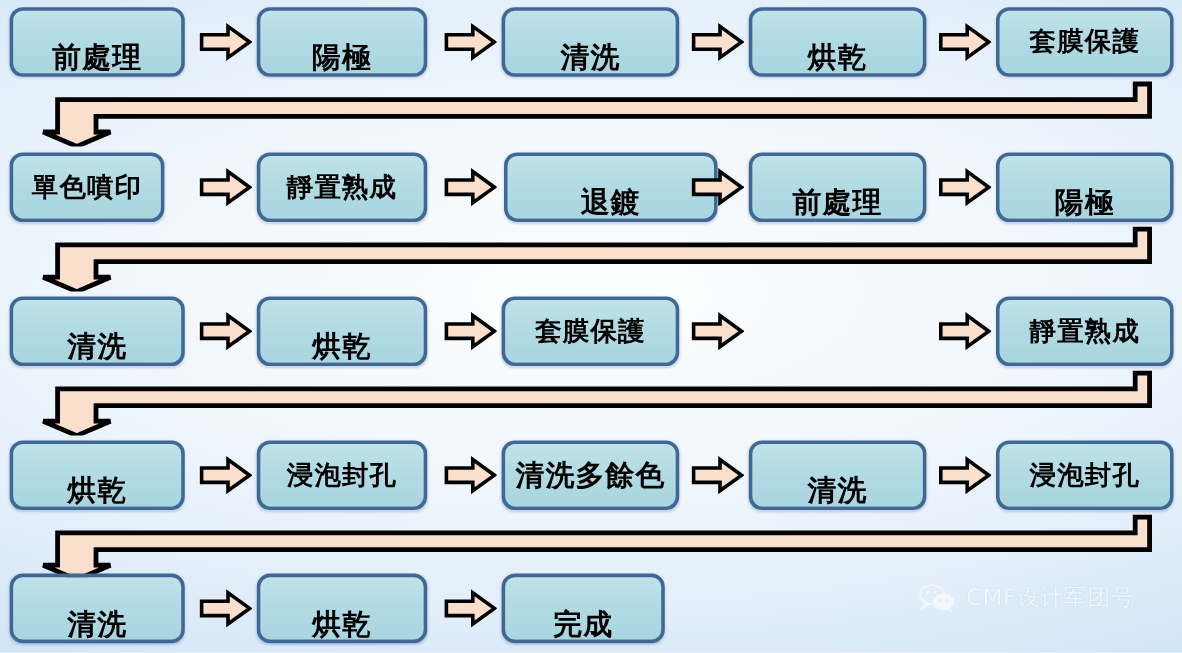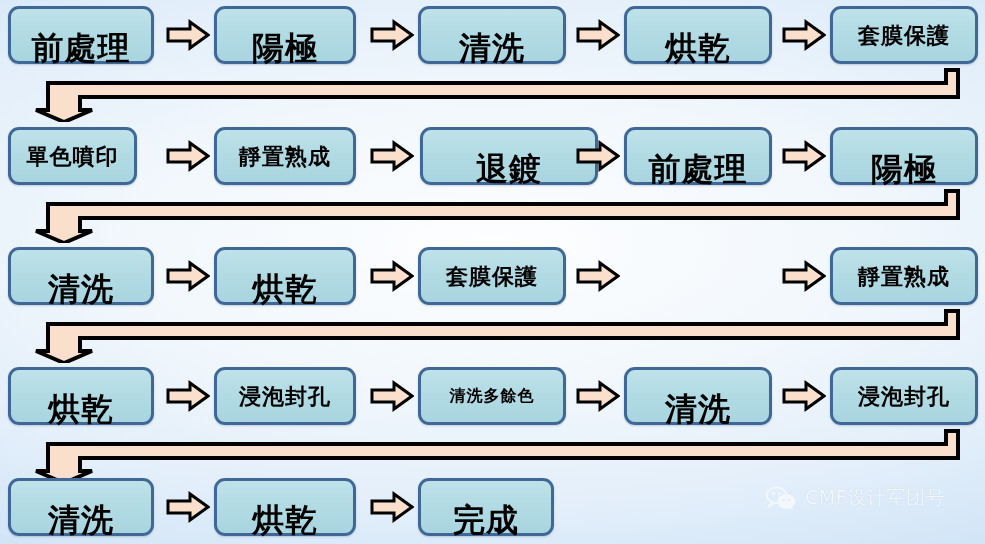--- a/index.html
+++ b/index.html
@@ -34,23 +34,23 @@
     font-weight: 700;
     letter-spacing: 1px;
     white-space: nowrap;
   }
   .node.plain {
     background: none;
     border: none;
     box-shadow: none;
   }
   .node .label { line-height: 1; }
-  .fs-24 { font-size: 32px; margin-top: 25px; }
+  .fs-24 { font-size: 24px; margin-top: 25px; }
   .fs-22 { font-size: 22px; }
-  .fs-20 { font-size: 16px; }
+  .fs-20 { font-size: 24px; }
 
   
   .arrow-right {
     position: absolute;
     width: 44px; height: 32px;
   }
   .arrow-right svg { display: block; width: 100%; height: 100%; }
 
   
   .connector { position: absolute; }

